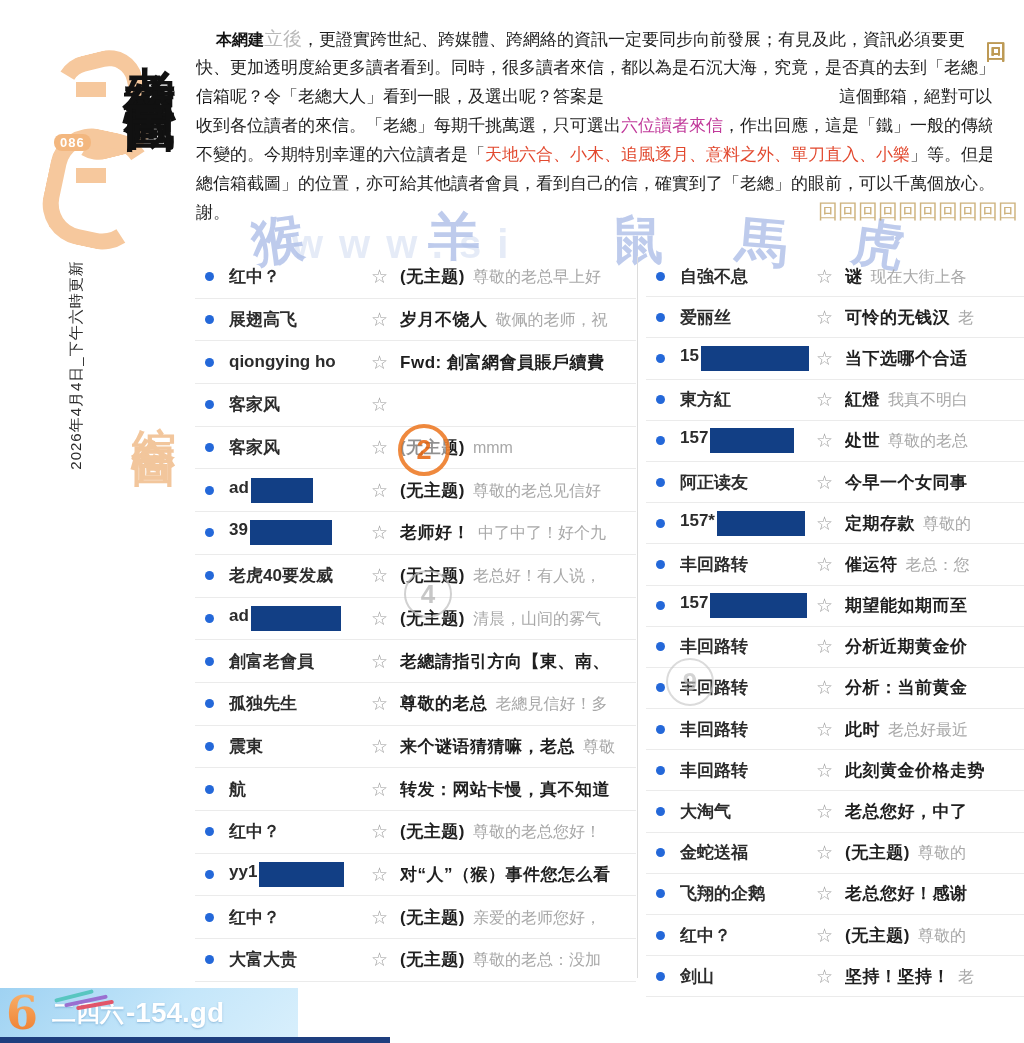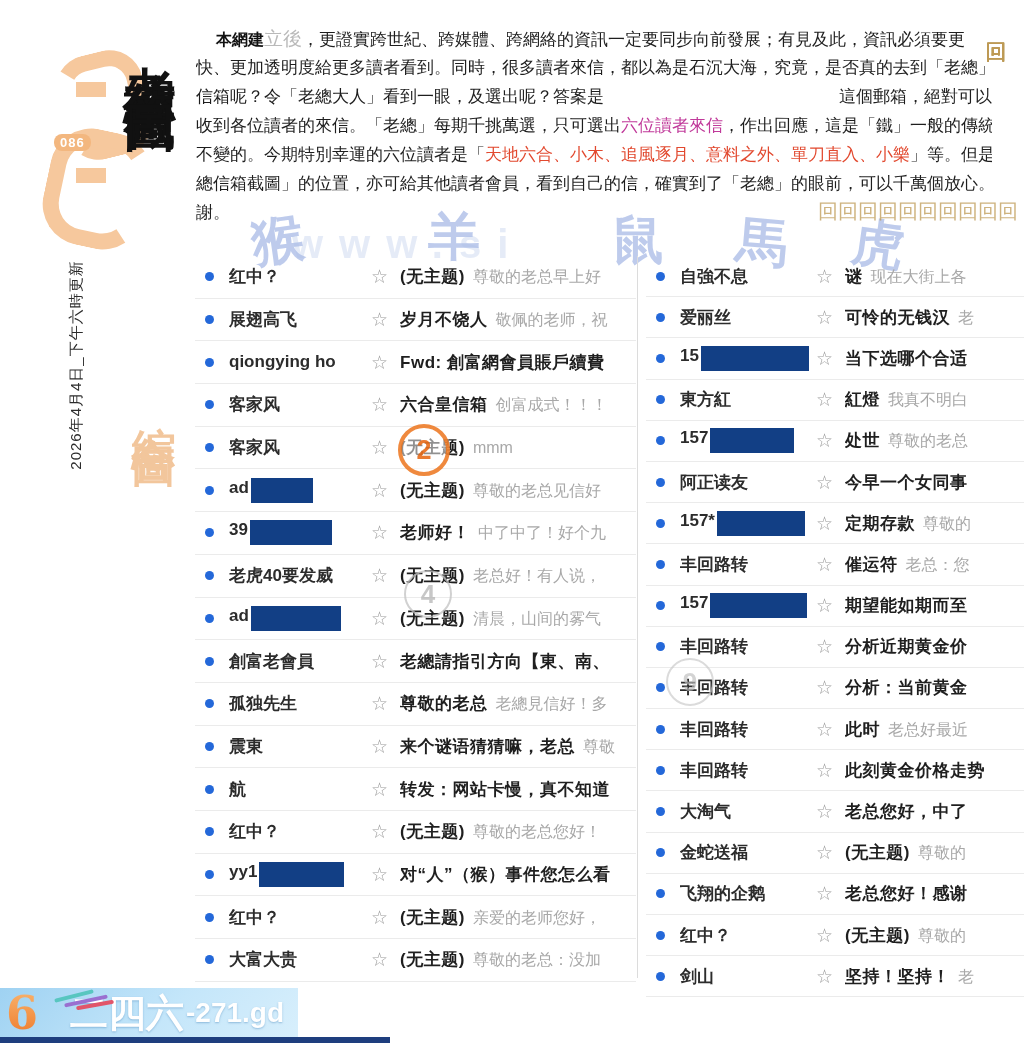--- a/index.html
+++ b/index.html
@@ -78,21 +78,21 @@
     background:linear-gradient(135deg,#9fd2f2 0%,#c4e6fa 55%,#d8effc 100%);
     display:flex;align-items:center;}
   .logo6{font-size:46px;font-weight:900;margin-left:6px;line-height:46px;
     background:linear-gradient(#f9b26b,#ee7d2f);-webkit-background-clip:text;
     background-clip:text;color:transparent;font-family:"DejaVu Serif",serif;}
   .streaks{position:absolute;left:54px;top:4px;width:60px;height:14px;}
   .streak{position:absolute;height:4px;border-radius:2px;}
   .st1{left:0;top:2px;width:40px;background:#58c6c0;transform:rotate(-14deg);}
   .st2{left:10px;top:7px;width:44px;background:#9a6fd0;transform:rotate(-12deg);}
   .st3{left:22px;top:11px;width:38px;background:#e1556a;transform:rotate(-10deg);}
-  .brandcn{color:#fff;font-weight:900;font-size:38px;margin-left:32px;
+  .brandcn{color:#fff;font-weight:900;font-size:24px;margin-left:14px;
     font-family:"DejaVu Serif","Liberation Serif",serif;text-shadow:0 1px 2px rgba(80,140,190,.5);}
   .branddm{color:#fff;font-weight:700;font-size:28px;margin-left:2px;
     text-shadow:0 1px 2px rgba(80,140,190,.5);}
   .navstrip{position:absolute;left:0;top:1037px;width:390px;height:6px;background:#1e3e7e;z-index:11;}
 </style>
 </head>
 <body>
 
 <div class="ornament">
   <div class="orn-c1"></div>
@@ -167,21 +167,20 @@
     <span class="star">☆</span>
     <span class="subjwrap"><span class="subj">Fwd: 創富網會員賬戶續費</span></span>
   </div>
 
   <div class="row">
     <span class="dot"></span>
     <span class="sender">
         <span class="sname">客家风</span>
       </span>
     <span class="star">☆</span>
-    <span class="subjwrap"><span class="subj">六合皇信箱</span><span class="prev">创富成式！！！</span></span>
   </div>
 
   <div class="row">
     <span class="dot"></span>
     <span class="sender">
         <span class="sname">客家风</span>
       </span>
     <span class="star">☆</span>
     <span class="subjwrap"><span class="subj">(无主题)</span><span class="prev">mmm</span></span>
   </div>
@@ -467,15 +466,15 @@
 </div>
 
 <div class="banner">
   <span class="logo6">6</span>
   <span class="streaks">
     <span class="streak st1"></span>
       <span class="streak st2"></span>
       <span class="streak st3"></span>
   </span>
   <span class="brandcn">二四六</span>
-  <span class="branddm">-271.gd</span>
+  <span class="branddm">-154.gd</span>
 </div>
 <div class="navstrip"></div>
 
 </body></html>

